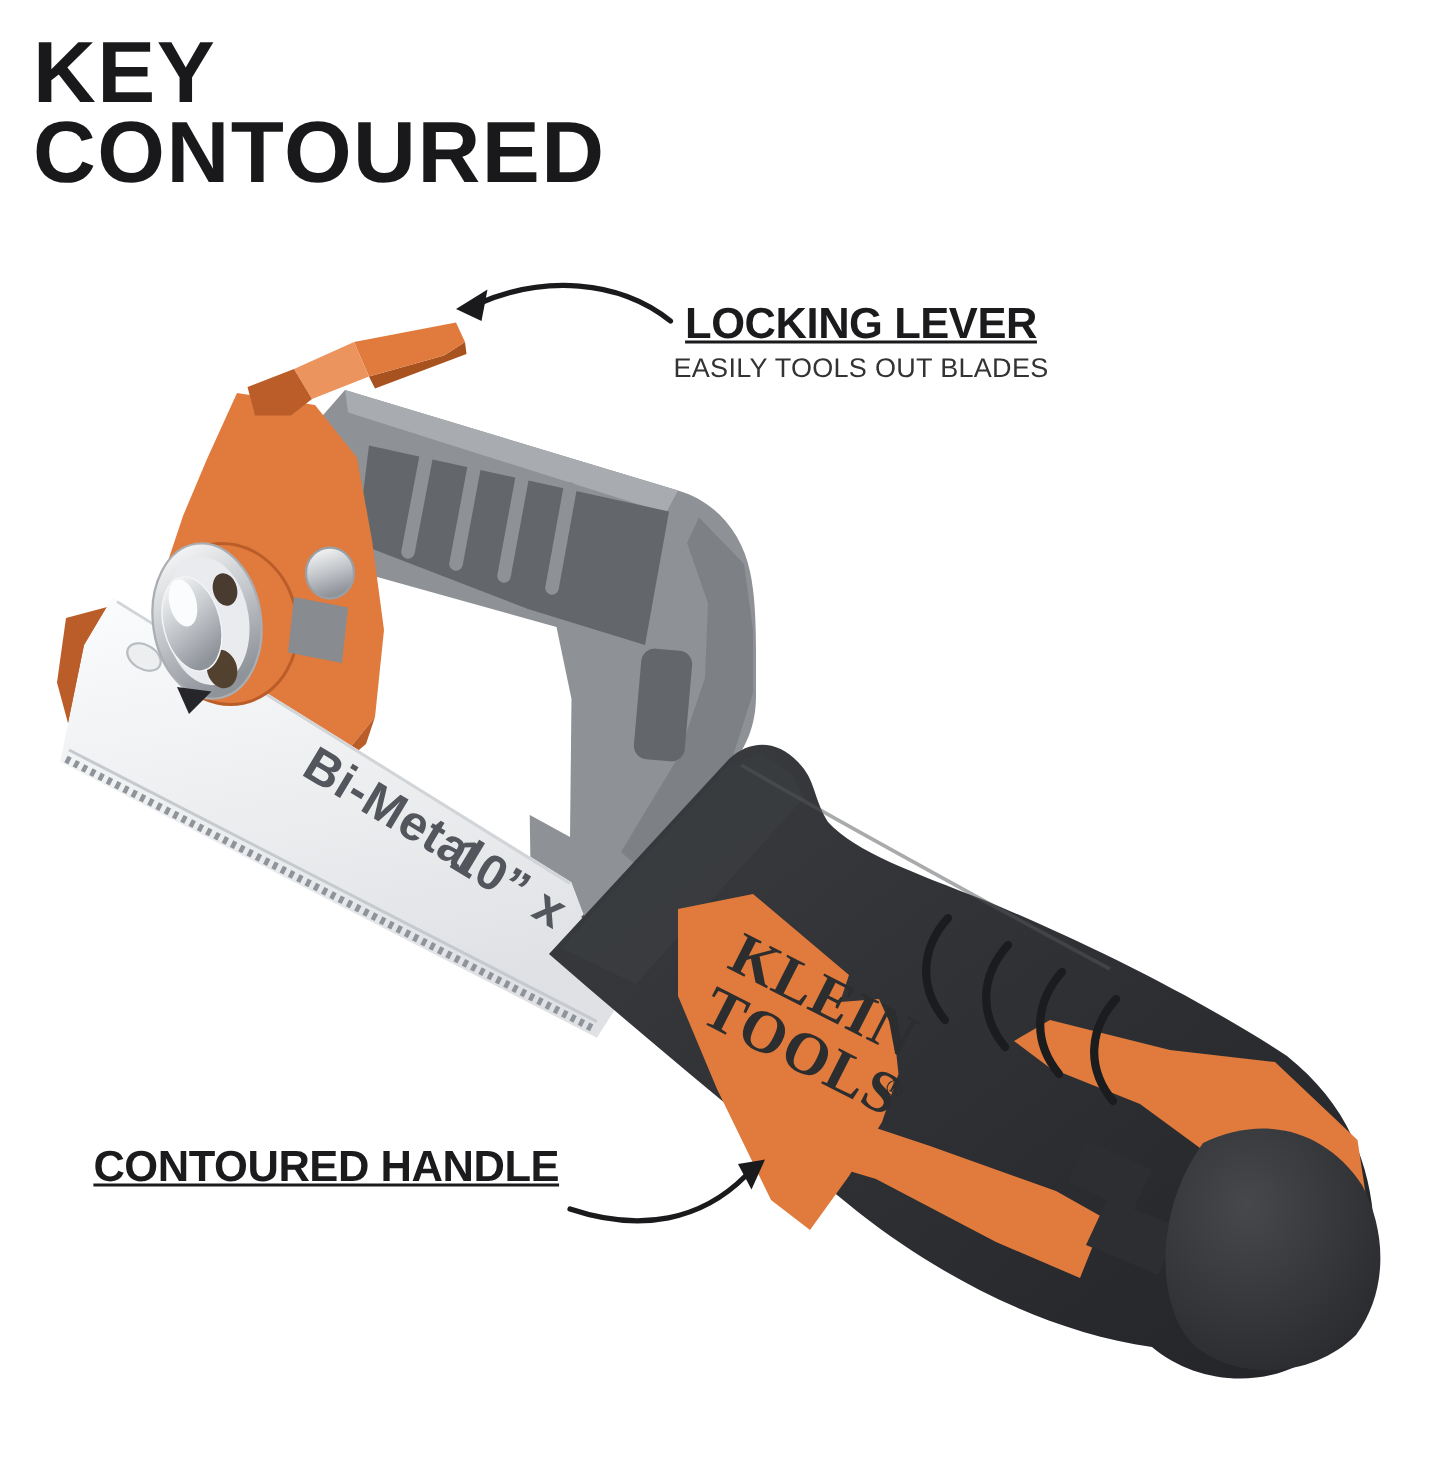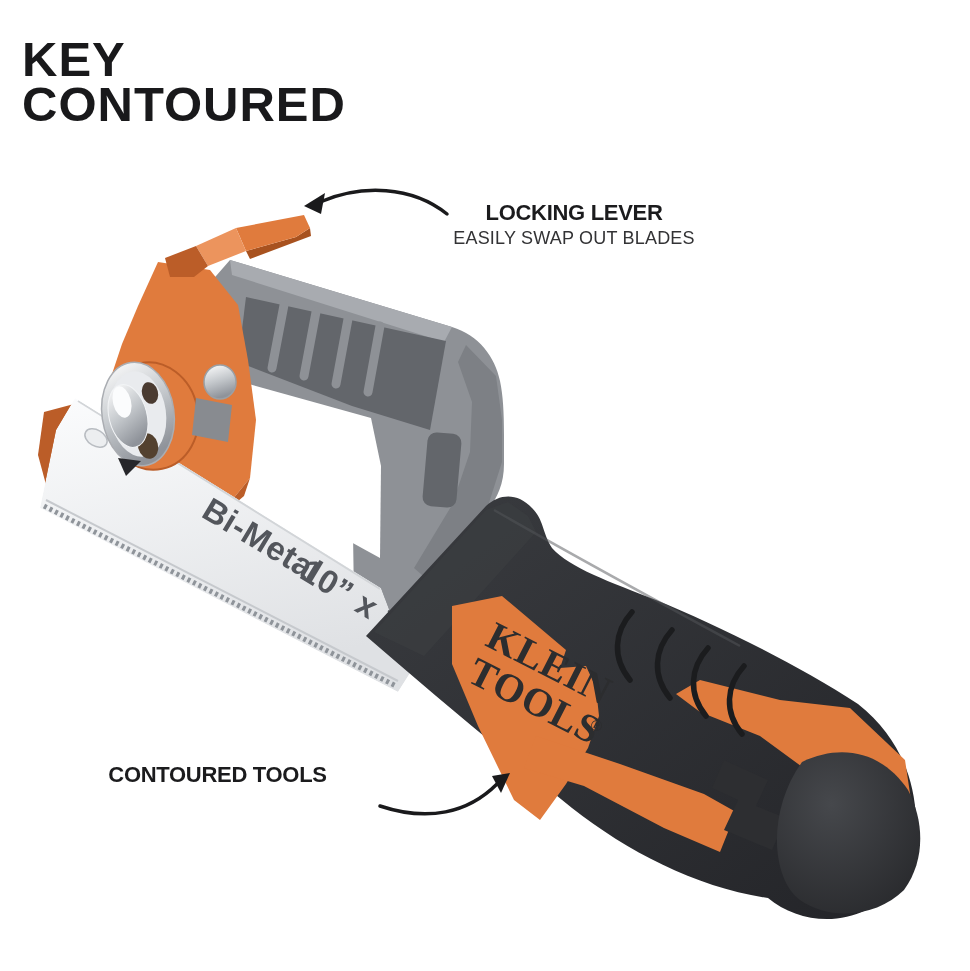--- a/index.html
+++ b/index.html
@@ -1,44 +1,44 @@
 <!DOCTYPE html>
 <html><head>
 <meta charset="utf-8">
 <style>
   html,body{margin:0;padding:0;background:#ffffff;}
   body{width:970px;height:971px;position:relative;overflow:hidden;
        font-family:"Liberation Sans", sans-serif;}
   #art{position:absolute;left:0;top:0;z-index:1;}
-  .title-block{position:absolute;left:22px;top:37px;z-index:2;
-       color:#19191b;font-weight:800;font-size:49px;line-height:0.92;
+  .title-block{position:absolute;left:22px;top:22px;z-index:2;
+       color:#19191b;font-weight:800;font-size:58px;line-height:0.92;
        letter-spacing:1px;}
   .callout{position:absolute;z-index:2;text-align:center;color:#1b1b1d;}
-  .callout .c-title{font-weight:800;font-size:22px;letter-spacing:-0.3px;line-height:1;}
+  .callout .c-title{font-weight:800;font-size:29px;letter-spacing:-0.3px;line-height:1;text-decoration:underline;}
   .callout .c-sub{font-weight:400;font-size:18px;letter-spacing:0.2px;color:#333335;margin-top:4px;}
   #callout-lever{left:414px;top:202px;width:320px;}
   #callout-handle{left:30px;top:764px;width:375px;}
   svg text{font-family:"Liberation Sans", sans-serif;}
   .brand-word{font-family:"Liberation Serif", serif;font-weight:bold;}
 </style>
 </head>
 <body>
 
 <div class="title-block">
   <div>KEY</div>
   <div>CONTOURED</div>
 </div>
 
 <div class="callout" id="callout-lever">
   <div class="c-title">LOCKING LEVER</div>
-  <div class="c-sub">EASILY SWAP OUT BLADES</div>
+  <div class="c-sub">EASILY TOOLS OUT BLADES</div>
 </div>
 
 <div class="callout" id="callout-handle">
-  <div class="c-title">CONTOURED TOOLS</div>
+  <div class="c-title">CONTOURED HANDLE</div>
 </div>
 
 <svg id="art" width="970" height="971" viewBox="0 0 970 971">
   <defs>
     <linearGradient id="bladeGrad" x1="0" y1="0" x2="0.25" y2="1">
       <stop offset="0" stop-color="#fbfcfd"></stop>
       <stop offset="1" stop-color="#dfe1e4"></stop>
     </linearGradient>
     <linearGradient id="chromeGrad" x1="0" y1="0" x2="0.3" y2="1">
       <stop offset="0" stop-color="#ffffff"></stop>

